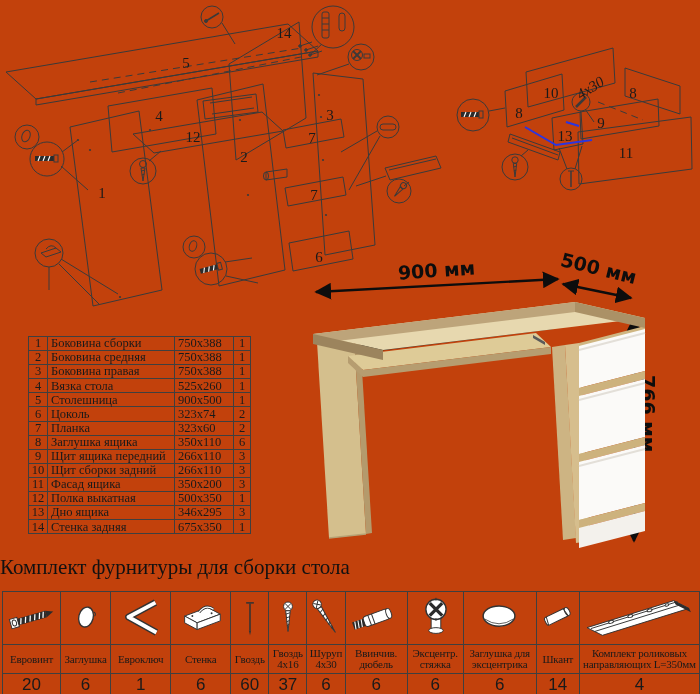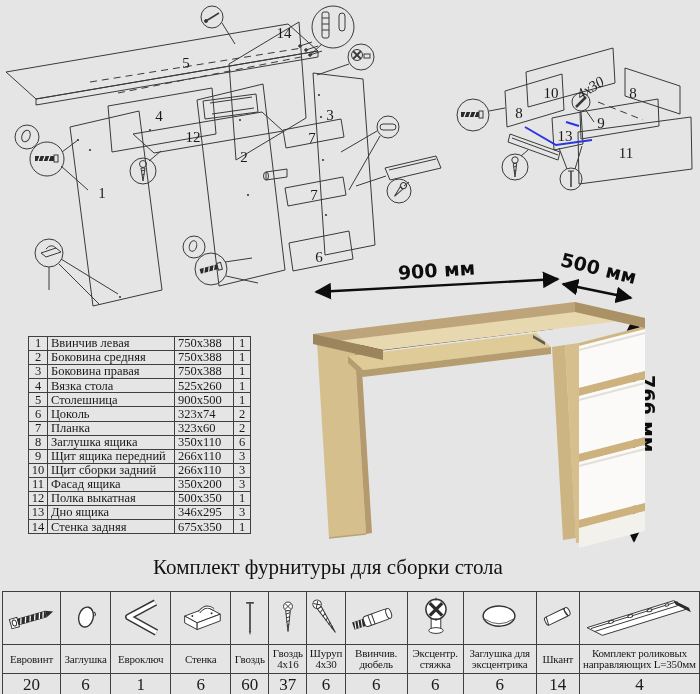--- a/index.html
+++ b/index.html
@@ -1,42 +1,42 @@
 <!DOCTYPE html>
 <html><head>
 <meta charset="utf-8">
 <style>
   html,body{margin:0;padding:0;background:#fff;}
-  #sheet{position:relative;width:700px;height:694px;background:#e5e5e5;overflow:hidden;
+  #sheet{position:relative;width:700px;height:694px;background:#c2410c;overflow:hidden;
          font-family:"Liberation Serif",serif;color:#1a1a1a;}
   svg{display:block;}
   .abs{position:absolute;}
   
   .ln{stroke:#3a3a3a;stroke-width:1;fill:none;}
   .lnd{stroke:#3a3a3a;stroke-width:1;fill:none;stroke-dasharray:7 5;}
   .plabel{font-family:"Liberation Serif",serif;font-size:15px;fill:#1a1a1a;}
   .dim{font-family:"DejaVu Sans",sans-serif;font-weight:bold;font-size:19px;fill:#0d0d0d;}
   
   #parts-table{position:absolute;left:28px;top:336px;border-collapse:collapse;}
   #parts-table td{border:1px solid #3f3f3f;height:13.1px;padding:0 3px;
       font-family:"Liberation Serif",serif;font-size:12.5px;line-height:12.5px;white-space:nowrap;}
   #parts-table td.pt-num{width:16px;text-align:center;padding:0 1px;}
   #parts-table td.pt-name{width:120px;text-align:left;}
   #parts-table td.pt-size{width:52px;text-align:left;}
   #parts-table td.pt-qty{width:14px;text-align:center;padding:0 1px;}
   
-  #hw-title{position:absolute;left:0;top:555px;width:656px;text-align:center;
+  #hw-title{position:absolute;left:0;top:555px;width:656px;
       font-family:"Liberation Serif",serif;font-size:21px;color:#111;}
   
   #hw-table{position:absolute;left:2px;top:591px;border-collapse:collapse;table-layout:fixed;}
   #hw-table td{border:1px solid #3f3f3f;padding:0;vertical-align:middle;text-align:center;}
   #hw-table tr.hw-icons td{height:52px;}
   #hw-table tr.hw-labels td{height:26px;font-family:"Liberation Serif",serif;font-size:11px;
       line-height:11px;letter-spacing:-0.2px;padding:1px 2px;}
-  #hw-table tr.hw-qty td{height:21px;font-family:Liberation Serif, serif;font-size:17px;}
+  #hw-table tr.hw-qty td{height:21px;font-family:Liberation Sans, sans-serif;font-size:17px;}
   #hw-table svg{margin:0 auto;}
 </style>
 </head>
 <body>
 
 <div id="sheet">
 
   <svg class="abs" style="left:0;top:0" width="460" height="335" viewBox="0 0 460 335">
 
     <polygon class="ln" points="229,64 299,22 306,118 236,160"></polygon>
@@ -305,21 +305,21 @@
       <polygon points="275,52 345,68 345,78 275,62" fill="#ab9166"></polygon>
       <polygon points="13,84 83,100 83,110 13,94" fill="#9c845d"></polygon>
       <line x1="29" y1="288" x2="66" y2="284" stroke="#b5a275" stroke-width="1.5"></line>
     </g>
   </svg>
 
   <table id="parts-table">
     <tbody>
         <tr>
           <td class="pt-num">1</td>
-          <td class="pt-name">Ввинчив левая</td>
+          <td class="pt-name">Боковина сборки</td>
           <td class="pt-size">750x388</td>
           <td class="pt-qty">1</td>
         </tr>
         <tr>
           <td class="pt-num">2</td>
           <td class="pt-name">Боковина средняя</td>
           <td class="pt-size">750x388</td>
           <td class="pt-qty">1</td>
         </tr>
         <tr>

